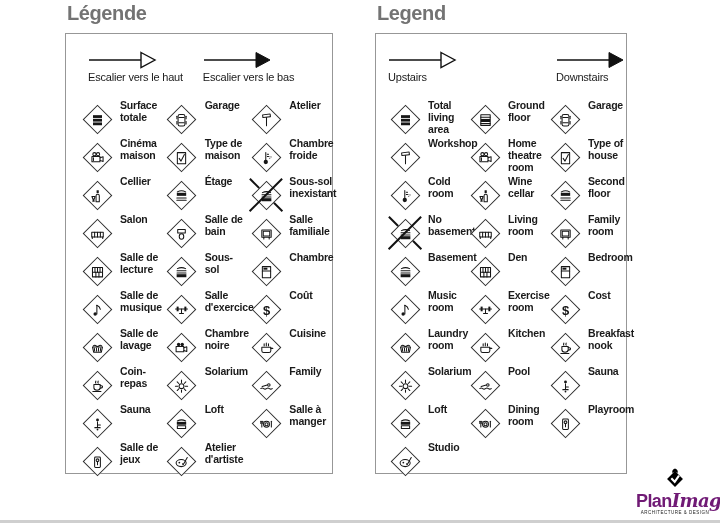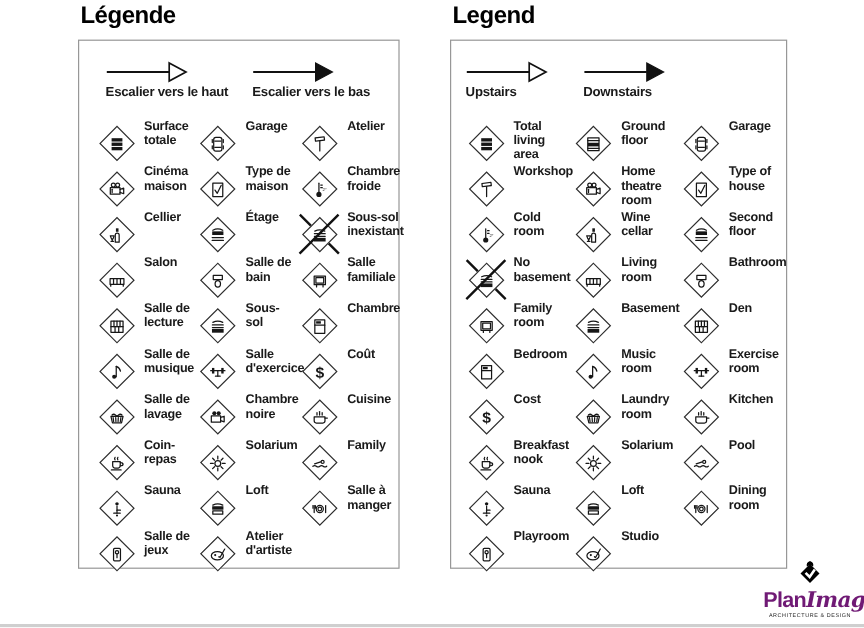--- a/index.html
+++ b/index.html
@@ -2,34 +2,34 @@
 <html><head>
 <meta charset="utf-8">
 <style>
   html,body{margin:0;padding:0;background:#ffffff;}
   .page{position:relative;width:720px;height:523px;background:#fff;overflow:hidden;
         font-family:"Liberation Sans",sans-serif;color:#1a1a1a;}
   .page::after{content:"";position:absolute;left:0;right:0;bottom:0;height:3px;background:#cfcfcf;}
 
   .panel{position:absolute;top:0;height:480px;}
   #panel-0{left:65px;width:268px;}
-  #panel-1{left:375px;width:281px;}
+  #panel-1{left:375px;width:252px;}
 
   .title{position:absolute;top:2px;left:2px;margin:0;font-size:20px;font-weight:bold;
-         letter-spacing:-0.4px;color:#000000;}
+         letter-spacing:-0.4px;color:#737373;}
 
   .box{position:absolute;top:33px;left:0;right:0;height:441px;border:1px solid #979797;
        box-sizing:border-box;padding:10px 0 0 12px;background:#fff;}
   #panel-1 .box{padding-left:10px;}
 
   .arrows{display:flex;gap:20px;padding:6px 0 0 10px;height:44px;align-items:flex-start;}
-  #panel-1 .arrows{gap:28px;padding-left:2px;}
+  #panel-1 .arrows{gap:28px;padding-left:2px;justify-content:space-between;}
   .arrow-group{display:flex;flex-direction:column;}
   .arrow-group svg{width:70px;height:20px;display:block;}
-  .arrow-label{font-size:11px;font-weight:bold;letter-spacing:-0.2px;white-space:nowrap;margin-top:1px;}
+  .arrow-label{font-size:11px;font-weight:normal;letter-spacing:-0.2px;white-space:nowrap;margin-top:1px;}
 
   .grid{display:grid;grid-template-columns:repeat(3,1fr);grid-auto-rows:38px;margin-top:6px;}
   .item{display:flex;align-items:flex-start;gap:4px;min-width:0;}
   .dwrap{position:relative;width:38px;height:38px;flex:0 0 38px;display:flex;align-items:center;justify-content:center;}
   .diamond{width:21px;height:21px;border:1px solid #2e2e2e;background:#fff;transform:rotate(45deg);
            display:flex;align-items:center;justify-content:center;box-sizing:border-box;}
   .glyph{transform:rotate(-45deg);width:18px;height:18px;display:flex;align-items:center;justify-content:center;}
   .glyph svg{width:18px;height:18px;display:block;}
   .glyph svg *{stroke:#161616;stroke-width:1.15;fill:none;stroke-linecap:round;stroke-linejoin:round;}
   .glyph svg .f{fill:#161616;stroke:none;}
@@ -714,33 +714,20 @@
                 </span>
               </span>
             </span>
             <span class="label">Living room</span>
           </div>
           <div class="item">
             <span class="dwrap">
               <span class="diamond">
                 <span class="glyph">
                   <svg viewBox="0 0 20 20">
-                    <rect x="5.8" y="4.8" width="8.4" height="3.8"></rect>
-                    <ellipse cx="10" cy="12.6" rx="2.5" ry="3.1"></ellipse>
-                  </svg>
-                </span>
-              </span>
-            </span>
-            <span class="label">Bathroom</span>
-          </div>
-          <div class="item">
-            <span class="dwrap">
-              <span class="diamond">
-                <span class="glyph">
-                  <svg viewBox="0 0 20 20">
                     <rect x="4.8" y="5.4" width="10.4" height="8"></rect>
                     <rect x="6.4" y="6.8" width="7.2" height="5.2"></rect>
                     <line x1="7" y1="13.4" x2="7" y2="15.4"></line>
                     <line x1="13" y1="13.4" x2="13" y2="15.4"></line>
                   </svg>
                 </span>
               </span>
             </span>
             <span class="label">Family room</span>
           </div>

